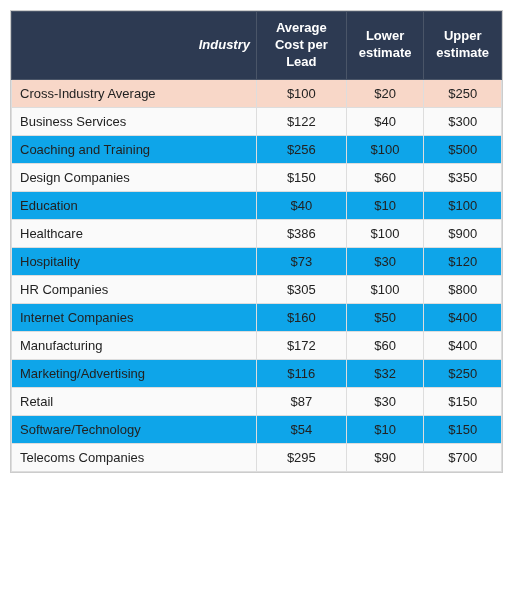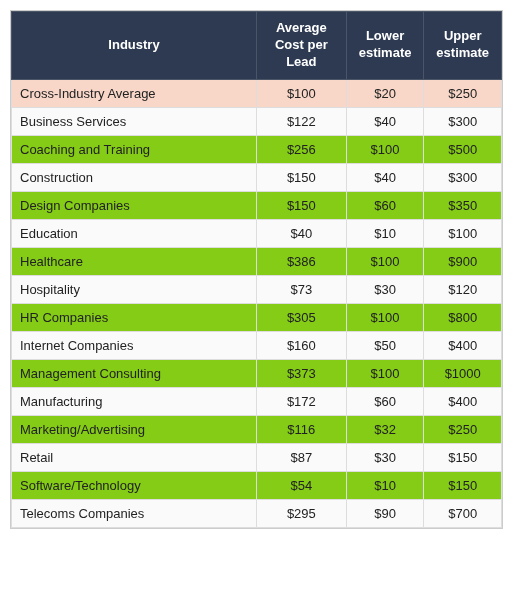--- a/index.html
+++ b/index.html
@@ -36,26 +36,27 @@
     thead th {
       padding: 8px 6px;
       text-align: center;
       font-weight: bold;
       font-size: 13px;
       border: 1px solid #4a5568;
       line-height: 1.3;
     }
 
     thead th:first-child {
-      text-align: center;
+      text-align: right;
       width: 245px;
+      font-style: italic;
     }
 
     tbody tr {
-      background-color: #84cc16;
+      background-color: #0ea5e9;
     }
 
     tbody tr:nth-child(1) {
       background-color: #f8d7c8;
     }
 
     tbody tr td {
       padding: 6px 8px;
       border: 1px solid #ddd;
       text-align: center;
@@ -97,26 +98,20 @@
           <td>$40</td>
           <td>$300</td>
         </tr>
         <tr>
           <td>Coaching and Training</td>
           <td>$256</td>
           <td>$100</td>
           <td>$500</td>
         </tr>
         <tr>
-          <td>Construction</td>
-          <td>$150</td>
-          <td>$40</td>
-          <td>$300</td>
-        </tr>
-        <tr>
           <td>Design Companies</td>
           <td>$150</td>
           <td>$60</td>
           <td>$350</td>
         </tr>
         <tr>
           <td>Education</td>
           <td>$40</td>
           <td>$10</td>
           <td>$100</td>
@@ -139,26 +134,20 @@
           <td>$100</td>
           <td>$800</td>
         </tr>
         <tr>
           <td>Internet Companies</td>
           <td>$160</td>
           <td>$50</td>
           <td>$400</td>
         </tr>
         <tr>
-          <td>Management Consulting</td>
-          <td>$373</td>
-          <td>$100</td>
-          <td>$1000</td>
-        </tr>
-        <tr>
           <td>Manufacturing</td>
           <td>$172</td>
           <td>$60</td>
           <td>$400</td>
         </tr>
         <tr>
           <td>Marketing/Advertising</td>
           <td>$116</td>
           <td>$32</td>
           <td>$250</td>

